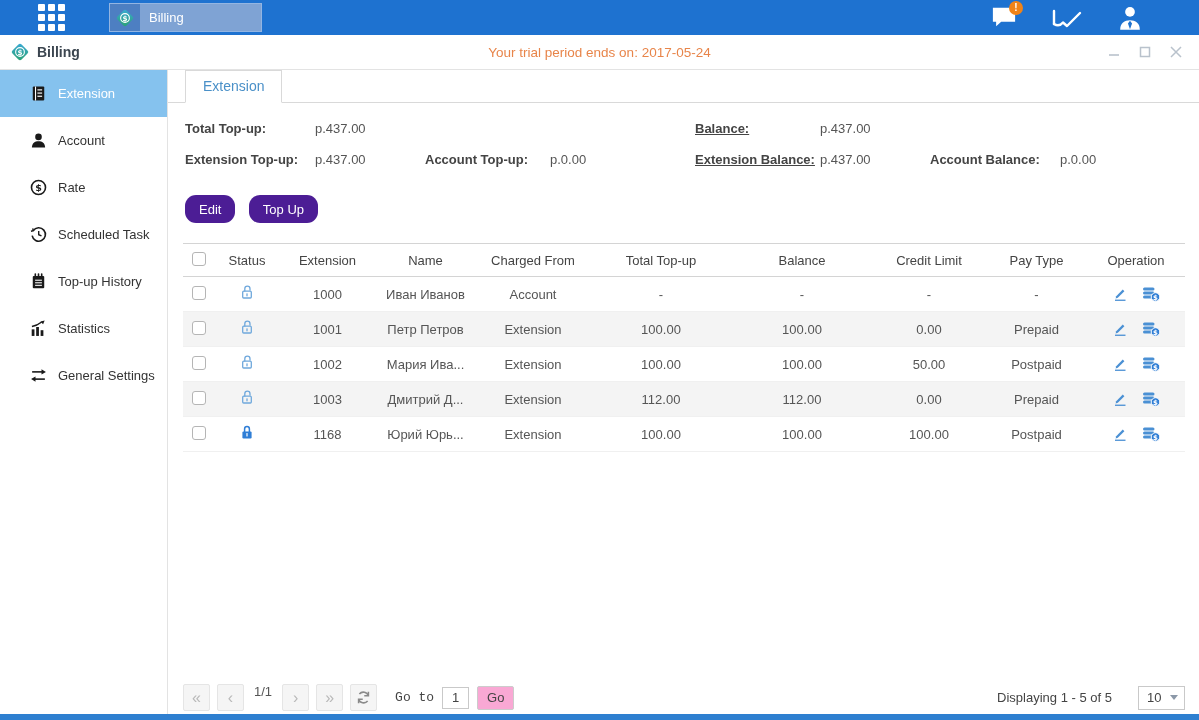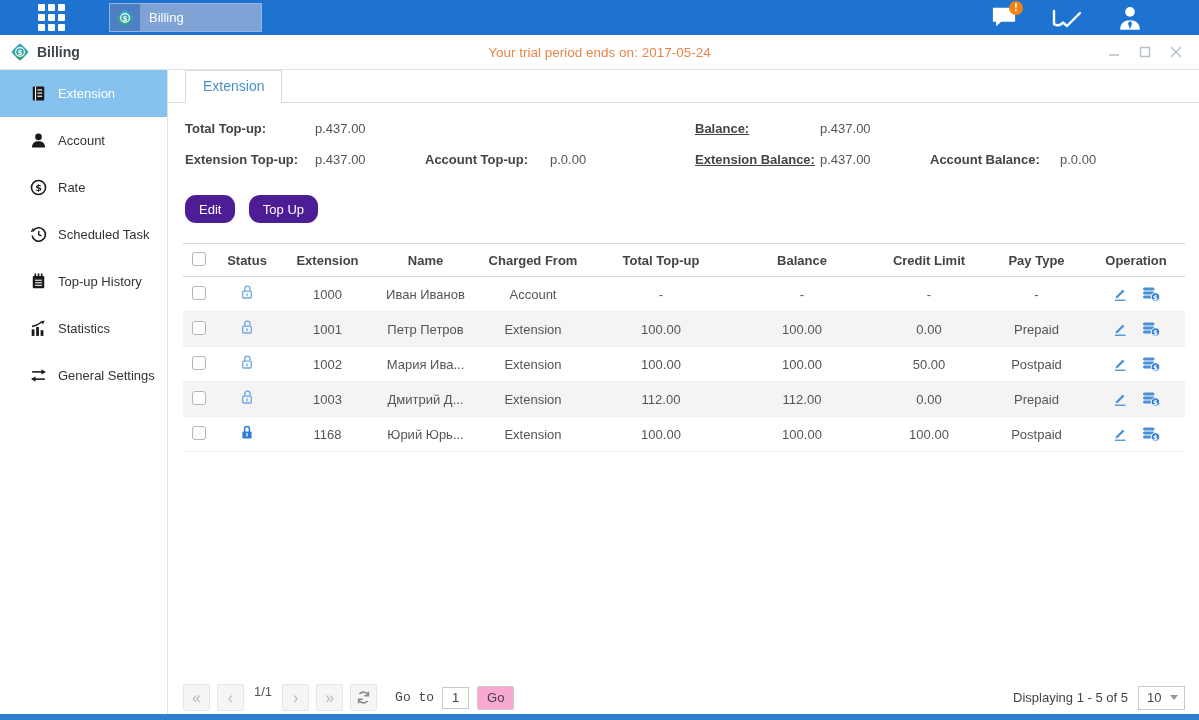--- a/index.html
+++ b/index.html
@@ -54,38 +54,38 @@
   .cD-l { left:762px; } .cD-v { left:892px; }
 
   
   .actions { padding-left:17px; margin-top:10px; }
   .btn-primary { background:#4c1d95; color:#fff; border:none; height:28px; padding:0 14px; font-size:13px;
                  border-radius:11px; margin-right:9px; cursor:pointer; font-family:inherit; }
 
   
   table { margin:20px 14px 0 15px; width:1002px; border-collapse:collapse; font-size:13px; table-layout:fixed; }
   thead th { border-top:1px solid #d4d4d4; border-bottom:1px solid #d4d4d4; height:33px;
-             font-weight:bold; color:#444; cursor:pointer; }
+             font-weight:normal; color:#444; cursor:pointer; }
   tbody td { height:35px; text-align:center; color:#555; }
   tbody tr { border-bottom:1px solid #f0f0f0; }
   tbody tr:nth-child(even) { background:#f4f4f4; }
   .cb { display:inline-block; width:14px; height:14px; border:1px solid #b5b5b5; border-radius:3px; background:#fff; cursor:pointer; }
   .op span { display:inline-flex; margin:0 7px; cursor:pointer; vertical-align:middle; }
   .lock { display:inline-flex; }
 
   
   .pagination { position:absolute; left:15px; right:14px; bottom:9px; display:flex; align-items:center; font-size:13px; color:#555; }
   .pg-btn { width:27px; height:27px; background:#f5f5f5; border:1px solid #e5e5e5; border-radius:2px;
             display:inline-flex; align-items:center; justify-content:center; color:#b9b9b9; font-size:16px;
             margin-right:7px; cursor:pointer; }
   .pg-label { margin:0 10px 12px 3px; color:#555; }
   .goto-label { margin-left:11px; color:#444;font-family:Liberation Mono, monospace; }
   .goto-input { width:27px; height:22px; border:1px solid #c9c9c9; text-align:center; font-size:13px; margin:0 8px; font-family:inherit; color:#444; }
   .go-btn { height:24px; padding:0 9px; background:#f9a8d4; border:1px solid #ccc; border-radius:2px; font-size:13px; color:#444; cursor:pointer; font-family:inherit; }
-  .pg-right { margin-left:auto; display:flex; align-items:center; gap:10px; color:#444; }
+  .pg-right { margin-left:auto; display:flex; align-items:center; gap:26px; color:#444; }
   .pagesize { width:47px; height:24px; border:1px solid #c9c9c9; background:#fff; display:flex; align-items:center; padding-left:8px; cursor:pointer; color:#444; }
   .caret { width:0; height:0; border-left:4px solid transparent; border-right:4px solid transparent; border-top:5px solid #8b98a8; margin-left:auto; margin-right:6px; }
 
   .bottom-strip { position:absolute; left:0; bottom:0; width:100%; height:6px; background:#2e7fd0; }
 </style>
 </head>
 <body>
 
 <div class="topbar">
   <div class="grid-btn">

